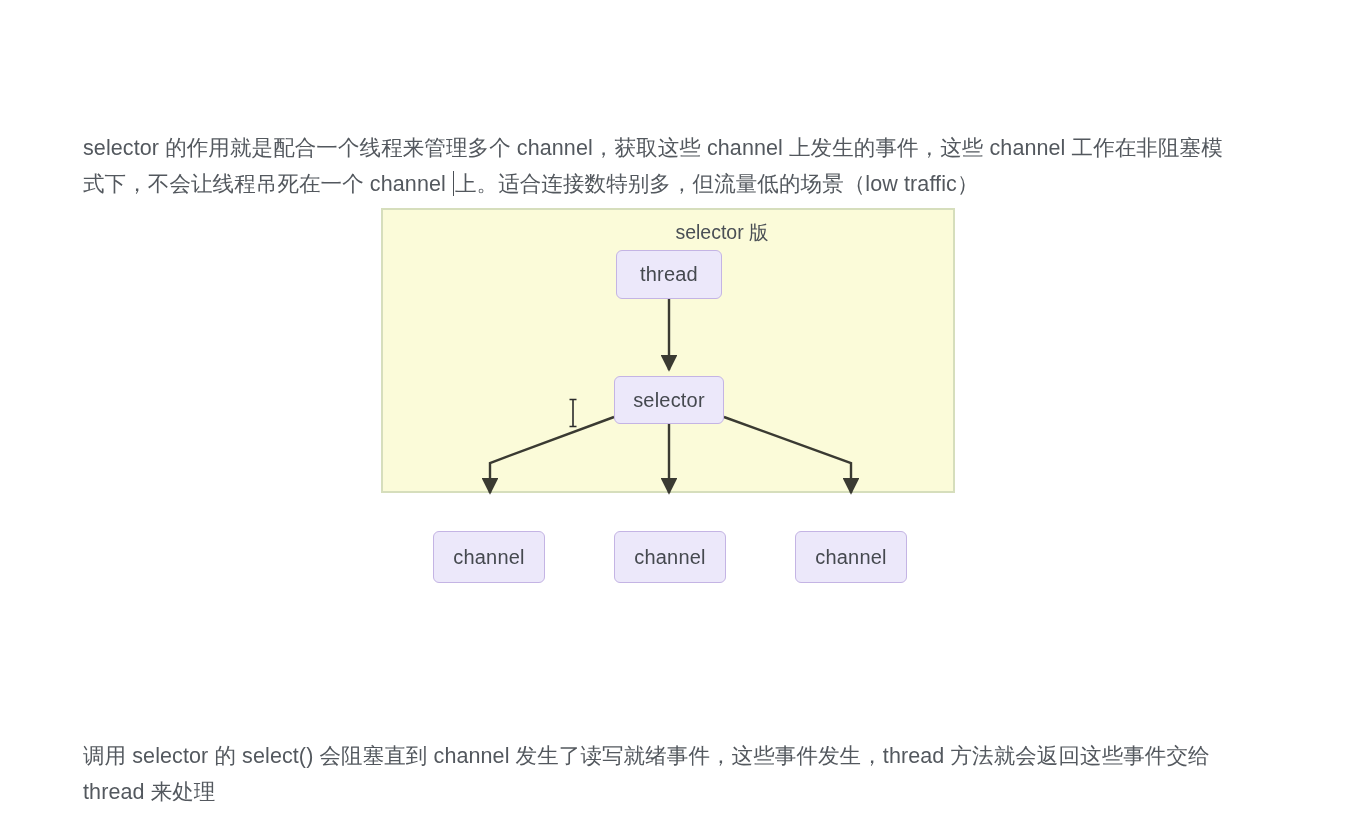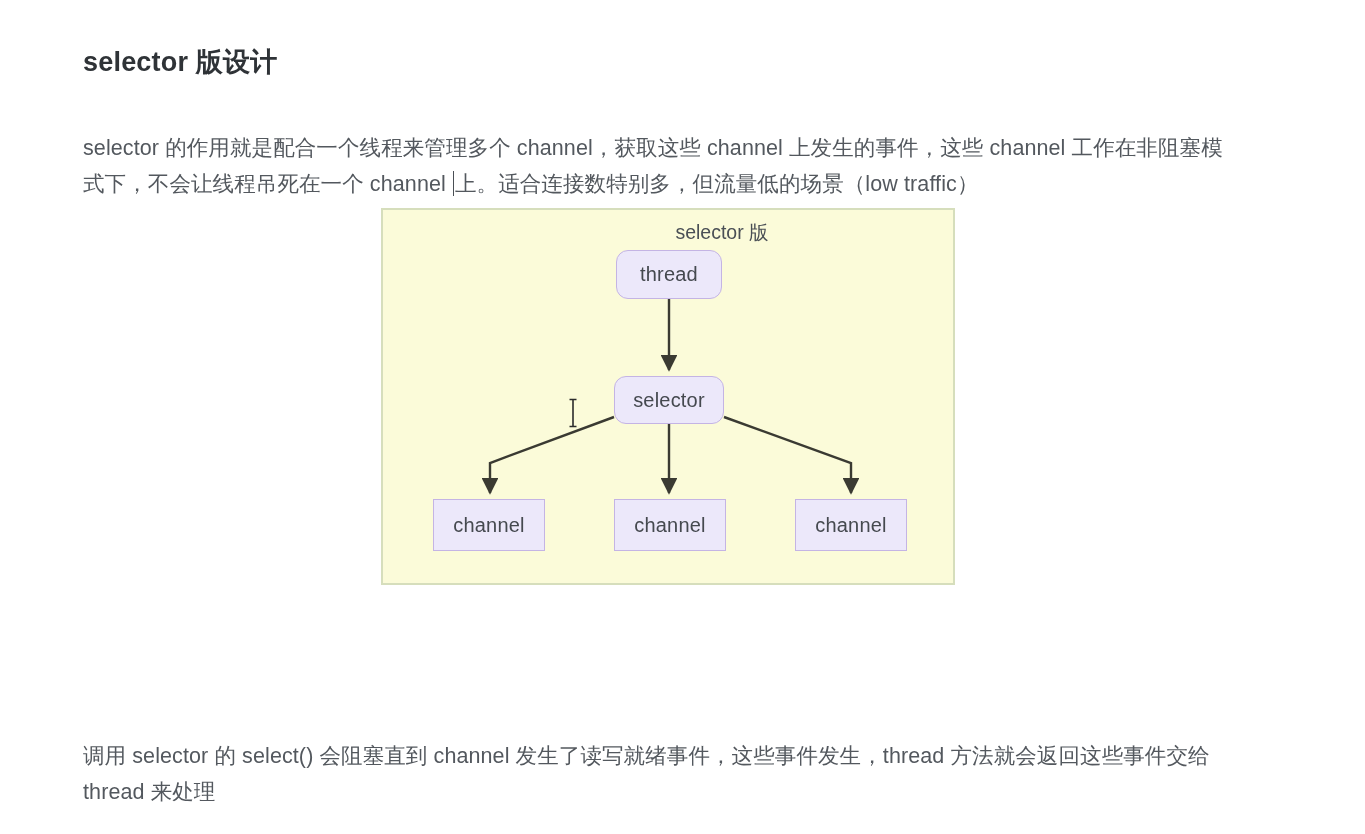--- a/index.html
+++ b/index.html
@@ -68,21 +68,21 @@
     vertical-align: -5px;
     margin: 0 1px;
   }
 
   
   #diagram {
     position: absolute;
     left: 381px;
     top: 208px;
     width: 574px;
-    height: 377px;
+    height: 285px;
     background: #fbfbd9;
     border: 2px solid #d6debc;
     box-sizing: border-box;
   }
   #diagram-title {
     position: absolute;
     left: 0;
     top: 9px;
     width: 574px;
     text-align: center;
@@ -108,22 +108,22 @@
     background: #ece8fa;
     border: 1.6px solid #c4b4e4;
     box-sizing: border-box;
     display: flex;
     align-items: center;
     justify-content: center;
     font-size: 20px;
     color: #45494f;
     letter-spacing: 0.2px;
   }
-  .node.sharp { border-radius: 12px; }
-  .node.round { border-radius: 0; }
+  .node.sharp { border-radius: 6px; }
+  .node.round { border-radius: 6px; margin-top: 32px; }
 
   #node-thread   { left: 233px; top: 40px;  width: 106px; height: 49px; }
   #node-selector { left: 231px; top: 166px; width: 110px; height: 48px; justify-content: center; }
   #node-ch-0     { left: 50px;  top: 289px; width: 112px; height: 52px; }
   #node-ch-1     { left: 231px; top: 289px; width: 112px; height: 52px; }
   #node-ch-2     { left: 412px; top: 289px; width: 112px; height: 52px; }
 
   
   #mouse-cursor {
     position: absolute;
@@ -134,21 +134,20 @@
     pointer-events: none;
   }
 </style>
 </head>
 <body>
 
 <div id="page">
 
   <div id="gutter"></div>
 
-  <h1 id="heading">selector 版设计</h1>
 
   <div class="para" id="para-intro"><span>selector 的作用就是配合一个线程来管理多个 channel，获取这些 channel 上发生的事件，这些 channel 工作在非阻塞模式下，不会让线程吊死在一个 channel </span><span class="caret"></span><span>上。适合连接数特别多，但流量低的场景（low traffic）</span></div>
 
   <div id="diagram">
 
     <div id="diagram-title"><span id="diagram-title-inner">selector 版</span></div>
 
     <svg id="edges" viewBox="0 0 574 377">
       <defs>
         <marker id="arrow" viewBox="0 0 10 10" refX="9" refY="5" markerWidth="7" markerHeight="7" orient="auto-start-reverse">

